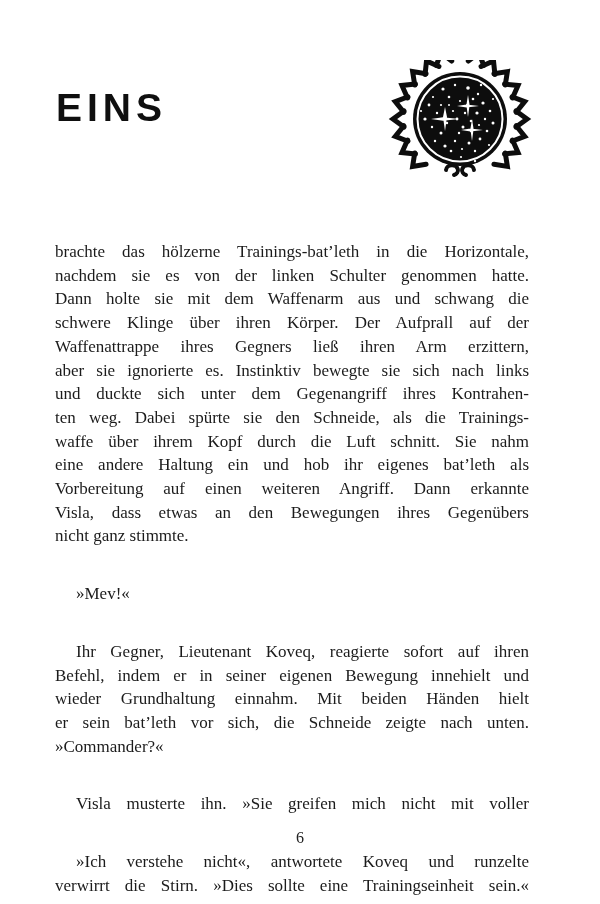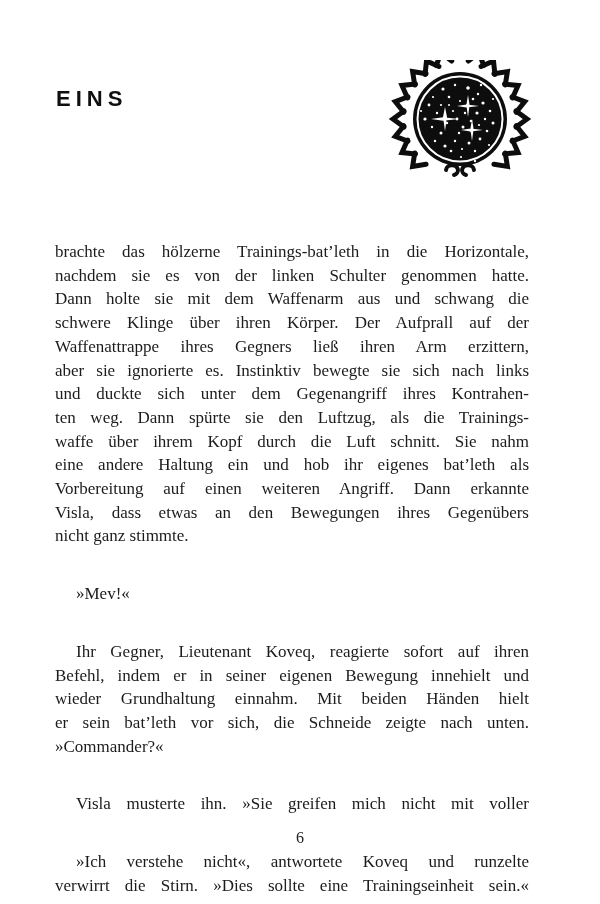--- a/index.html
+++ b/index.html
@@ -10,21 +10,21 @@
     font-family:"Liberation Serif", serif;
     color:#1b1b1b;
     overflow:hidden;
     margin:0 auto;
   }
   .chapter-heading{
     position:absolute;
     left:56px;top:86px;
     font-family:"Liberation Sans", sans-serif;
     font-weight:700;
-    font-size:22px;
+    font-size:39px;
     letter-spacing:5px;
     color:#0f0f0f;
   }
   .logo{
     position:absolute;
     left:385px;top:60px;
     width:150px;height:124px;
   }
   .body-text{
     position:absolute;
@@ -154,21 +154,21 @@
   </svg>
 
   <div class="body-text">
       <div class="line"><span>brachte das hölzerne Trainings-</span><span class="it">bat’leth</span><span> in die Horizontale,</span></div>
       <div class="line"><span>nachdem sie es von der linken Schulter genommen hatte.</span></div>
       <div class="line"><span>Dann holte sie mit dem Waffenarm aus und schwang die</span></div>
       <div class="line"><span>schwere Klinge über ihren Körper. Der Aufprall auf der</span></div>
       <div class="line"><span>Waffenattrappe ihres Gegners ließ ihren Arm erzittern,</span></div>
       <div class="line"><span>aber sie ignorierte es. Instinktiv bewegte sie sich nach links</span></div>
       <div class="line"><span>und duckte sich unter dem Gegenangriff ihres Kontrahen-</span></div>
-      <div class="line"><span>ten weg. Dann spürte sie den Luftzug, als die Trainings-</span></div>
+      <div class="line"><span>ten weg. Dabei spürte sie den Schneide, als die Trainings-</span></div>
       <div class="line"><span>waffe über ihrem Kopf durch die Luft schnitt. Sie nahm</span></div>
       <div class="line"><span>eine andere Haltung ein und hob ihr eigenes </span><span class="it">bat’leth</span><span> als</span></div>
       <div class="line"><span>Vorbereitung auf einen weiteren Angriff. Dann erkannte</span></div>
       <div class="line"><span>Visla, dass etwas an den Bewegungen ihres Gegenübers</span></div>
       <div class="line end"><span>nicht ganz stimmte.</span></div>
       <div class="line indent end"><span>»</span><span class="it">Mev!</span><span>«</span></div>
       <div class="line indent"><span>Ihr Gegner, Lieutenant Koveq, reagierte sofort auf ihren</span></div>
       <div class="line"><span>Befehl, indem er in seiner eigenen Bewegung innehielt und</span></div>
       <div class="line"><span>wieder Grundhaltung einnahm. Mit beiden Händen hielt</span></div>
       <div class="line"><span>er sein </span><span class="it">bat’leth</span><span> vor sich, die Schneide zeigte nach unten.</span></div>

